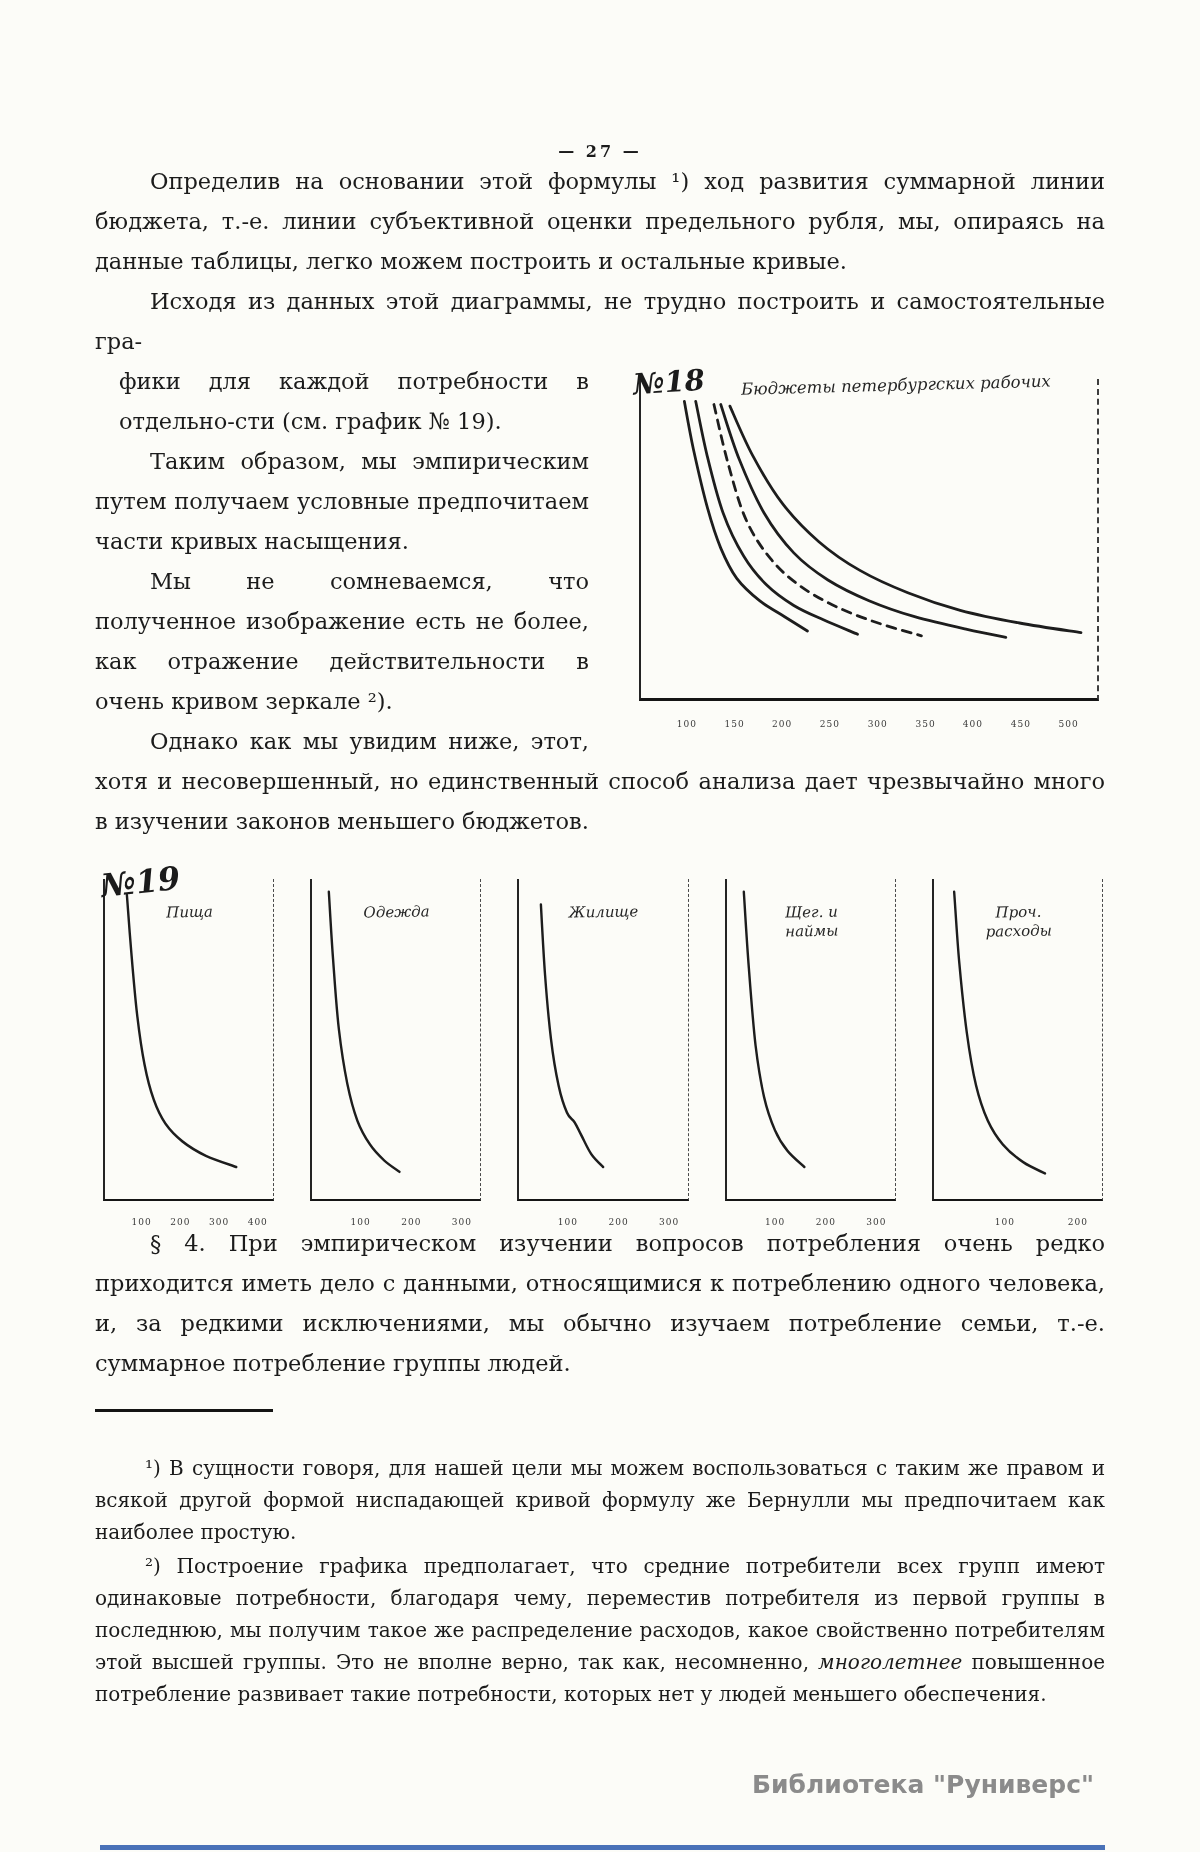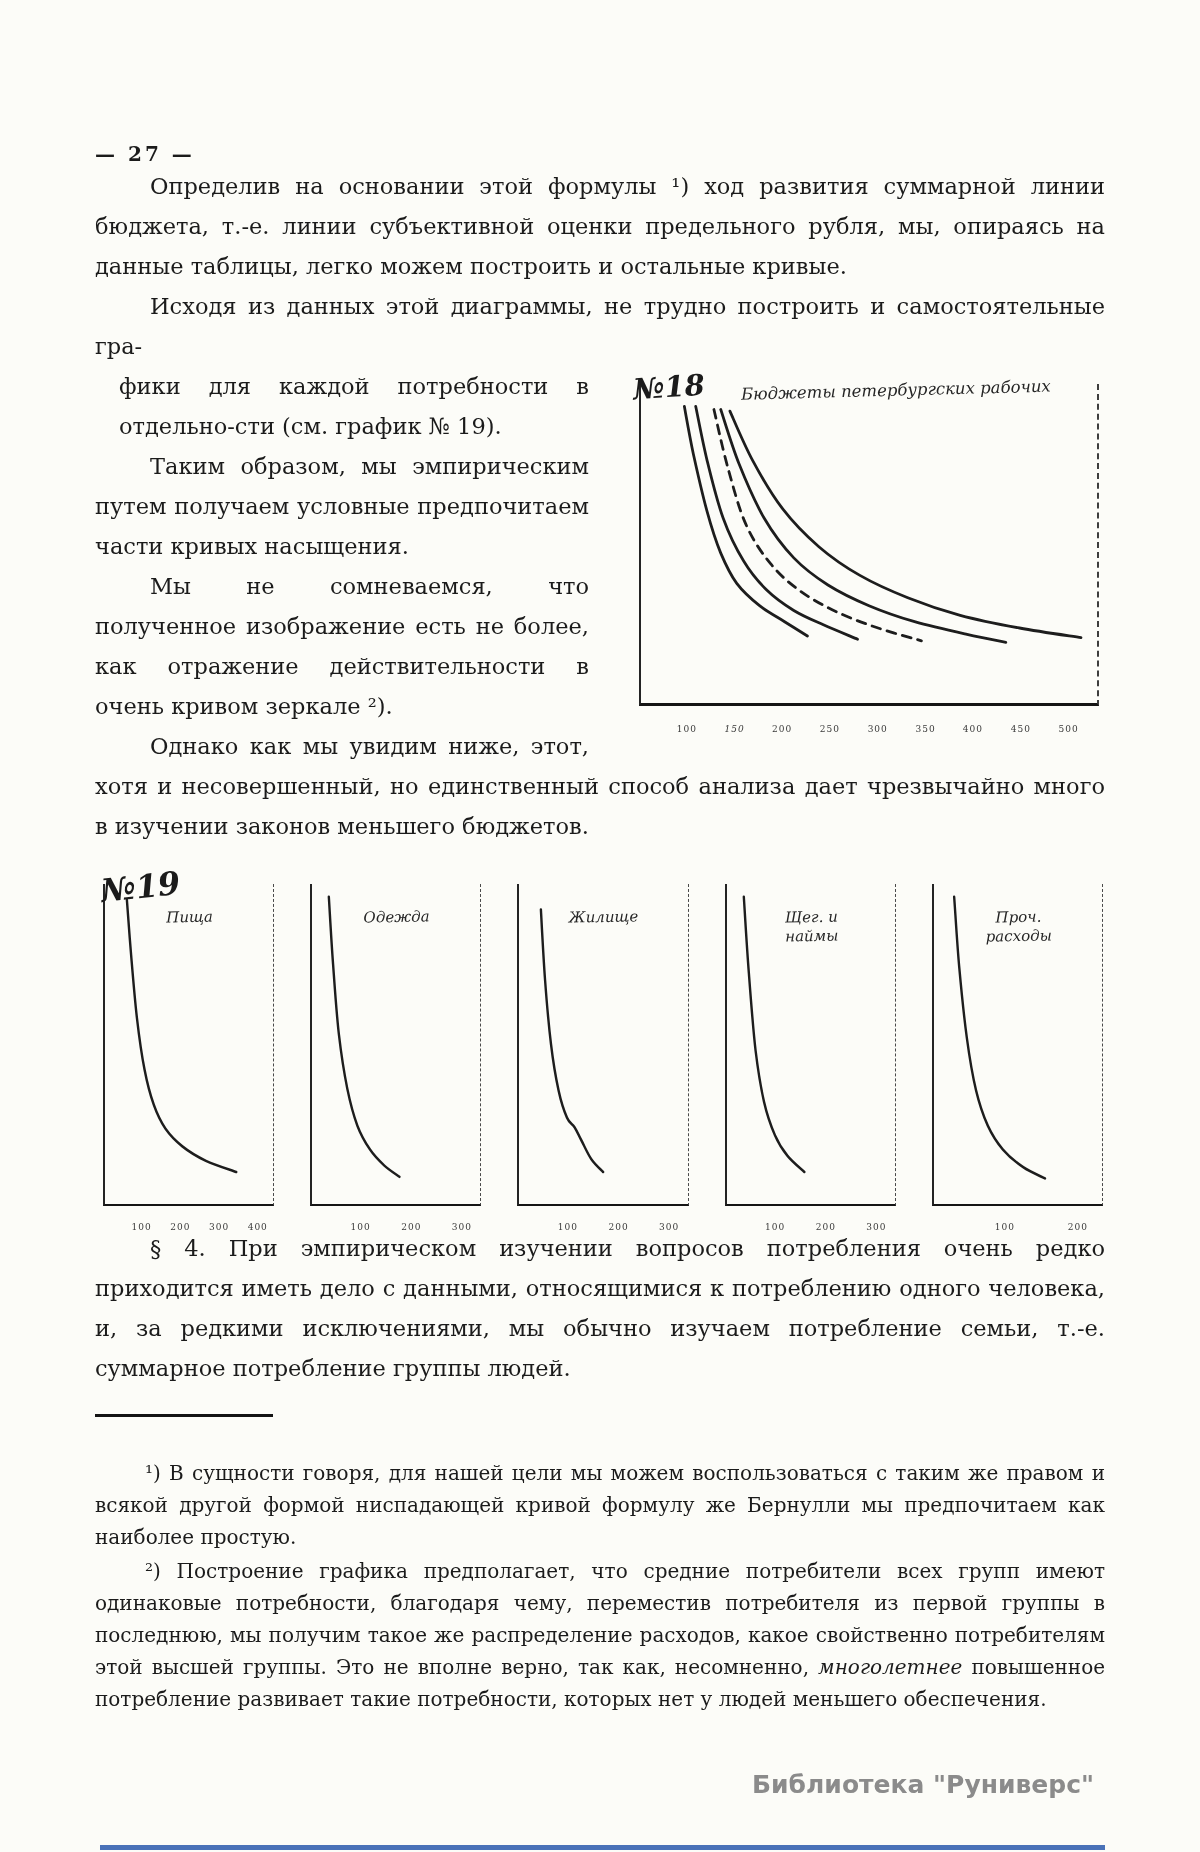--- a/index.html
+++ b/index.html
@@ -8,21 +8,22 @@
     width:1200px;height:1852px;
     margin:0 auto;
     background:#fcfcf8;
     font-family:"DejaVu Serif", serif;
     color:#1b1b1b;
     overflow:hidden;
   }
   .content{padding:0 95px;}
   .page-number{
     padding-top:142px;
-    font-size:20px;
+    text-align:center;
+    font-size:16px;
     font-weight:bold;
     letter-spacing:3px;
   }
   p.body{
     margin:0;
     font-size:22.5px;
     line-height:40px;
     text-align:justify;
     text-indent:55px;
   }
@@ -140,21 +141,21 @@
         <svg viewBox="0 0 462 319" preserveAspectRatio="none">
             <path d="M43.9,22.3C45.4,30.3 49.3,52.6 53.1,70.2C57.0,87.7 62.4,111.1 67.0,127.6C71.6,144.1 75.8,157.1 80.8,169.1C85.9,181.0 90.5,190.6 97.0,199.4C103.6,208.1 112.0,215.3 120.1,221.7C128.2,228.1 137.4,232.6 145.5,237.7C153.6,242.7 164.8,249.6 168.6,252.0" fill="none" stroke="#1d1d1d" stroke-width="2.8" stroke-linecap="round" stroke-linejoin="round"></path>
             <path d="M55.4,22.3C57.4,31.4 62.4,58.0 67.0,76.6C71.6,95.2 77.0,117.2 83.2,134.0C89.3,150.7 96.6,165.1 104.0,177.0C111.3,189.0 118.6,197.5 127.1,205.8C135.5,214.0 145.1,220.6 154.8,226.5C164.4,232.3 174.0,236.1 184.8,240.8C195.6,245.6 213.7,252.8 219.4,255.2" fill="none" stroke="#1d1d1d" stroke-width="2.8" stroke-linecap="round" stroke-linejoin="round"></path>
             <path d="M73.9,25.5C76.2,35.1 82.4,63.8 87.8,82.9C93.2,102.1 98.9,124.1 106.3,140.4C113.6,156.6 122.4,169.1 131.7,180.2C140.9,191.4 150.5,199.4 161.7,207.3C172.9,215.3 185.6,222.0 198.7,228.1C211.8,234.2 226.0,239.3 240.2,244.0C254.5,248.8 276.8,254.7 284.1,256.8" fill="none" stroke="#1d1d1d" stroke-width="2.8" stroke-linecap="round" stroke-linejoin="round" stroke-dasharray="9 7"></path>
             <path d="M80.8,25.5C83.9,34.6 92.0,61.7 99.3,79.8C106.6,97.8 115.5,118.3 124.7,134.0C134.0,149.7 144.0,162.7 154.8,173.9C165.6,185.0 176.7,193.0 189.4,201.0C202.1,208.9 216.4,215.6 231.0,221.7C245.6,227.8 260.6,232.9 277.2,237.7C293.8,242.4 314.9,247.0 330.3,250.4C345.7,253.9 363.1,257.1 369.6,258.4" fill="none" stroke="#1d1d1d" stroke-width="2.8" stroke-linecap="round" stroke-linejoin="round"></path>
             <path d="M90.1,27.1C93.9,35.4 104.3,60.3 113.2,76.6C122.0,92.8 132.1,110.1 143.2,124.4C154.4,138.8 167.1,151.5 180.2,162.7C193.3,173.9 206.7,182.9 221.8,191.4C236.8,199.9 253.3,207.1 270.3,213.7C287.2,220.4 304.5,226.2 323.4,231.3C342.3,236.3 363.1,240.3 383.5,244.0C403.9,247.8 435.4,252.0 445.8,253.6" fill="none" stroke="#1d1d1d" stroke-width="2.8" stroke-linecap="round" stroke-linejoin="round"></path>
           </svg>
       </div>
       <div class="tickrow">
           <span style="left: 10.4%;">100</span>
-          <span style="left: 20.8%; font-style: italic;">150</span>
+          <span style="left: 20.8%;">150</span>
           <span style="left: 31.1%;">200</span>
           <span style="left: 41.5%;">250</span>
           <span style="left: 51.9%;">300</span>
           <span style="left: 62.3%;">350</span>
           <span style="left: 72.6%;">400</span>
           <span style="left: 83%;">450</span>
           <span style="left: 93.4%;">500</span>
         </div>
     </div>
 

